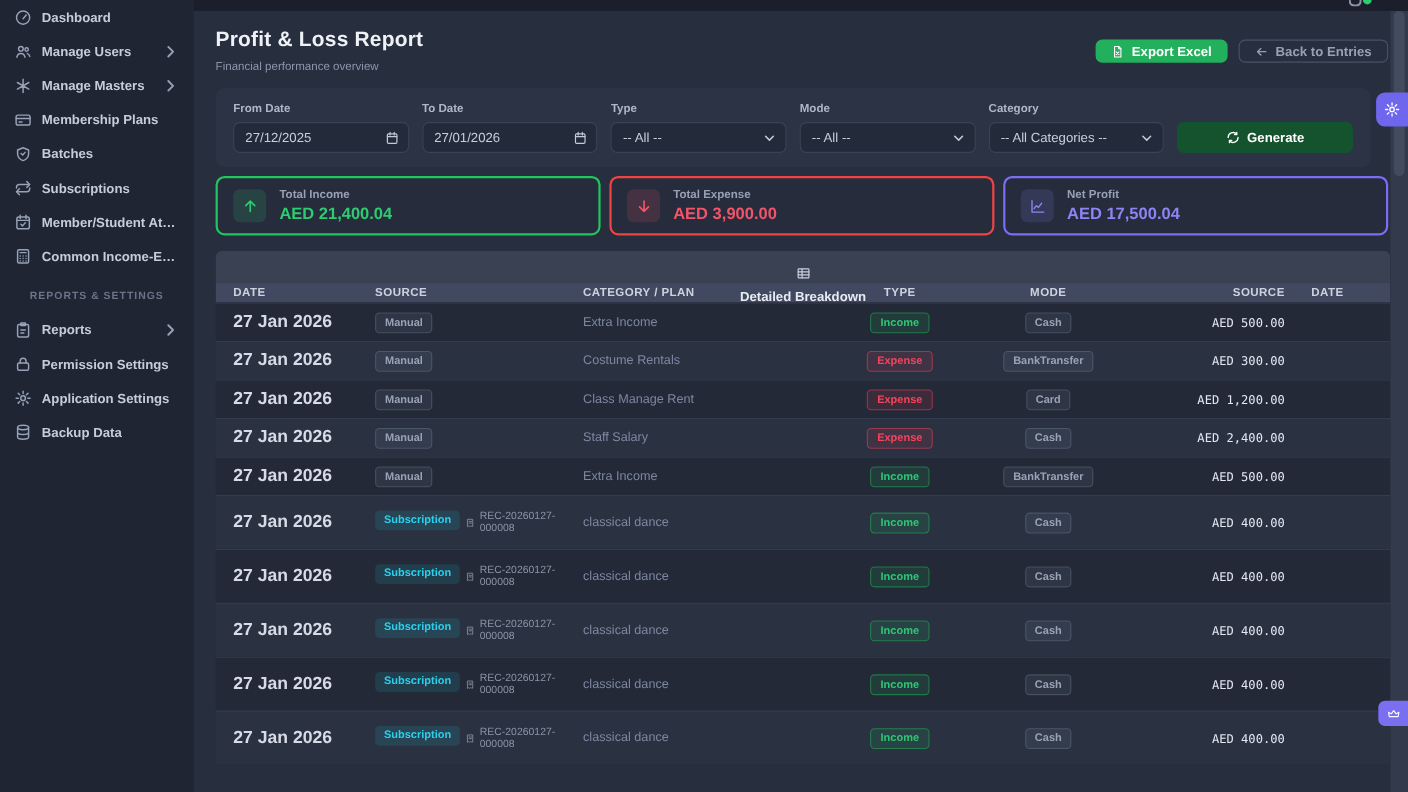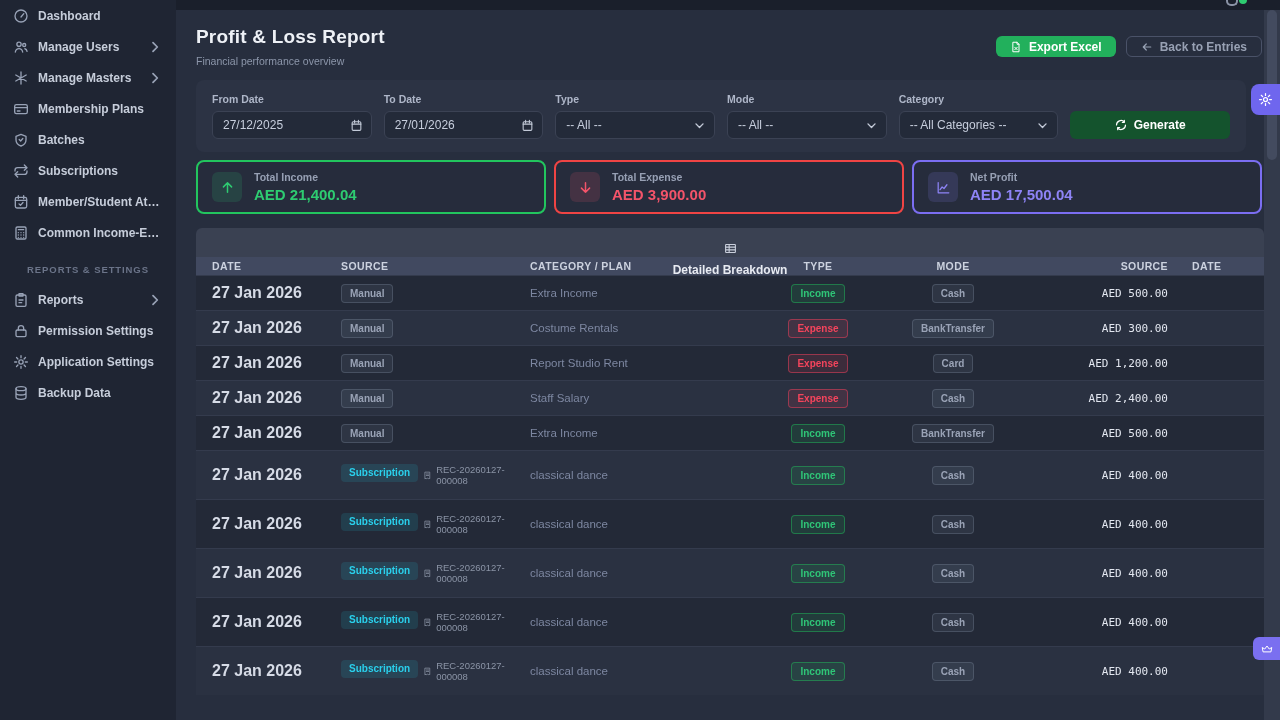--- a/index.html
+++ b/index.html
@@ -447,21 +447,21 @@
             <div><span class="badge badge-muted">Manual</span></div>
             <div class="cell-cat">Costume Rentals</div>
             <div class="cell-center"><span class="badge badge-expense">Expense</span></div>
             <div class="cell-center"><span class="badge badge-muted">BankTransfer</span></div>
             <div class="cell-right">AED 300.00</div>
             <div></div>
           </div>
           <div class="tgrid trow row-manual">
             <div class="cell-date">27 Jan 2026</div>
             <div><span class="badge badge-muted">Manual</span></div>
-            <div class="cell-cat">Report Studio Rent</div>
+            <div class="cell-cat">Class Manage Rent</div>
             <div class="cell-center"><span class="badge badge-expense">Expense</span></div>
             <div class="cell-center"><span class="badge badge-muted">Card</span></div>
             <div class="cell-right">AED 1,200.00</div>
             <div></div>
           </div>
           <div class="tgrid trow row-manual">
             <div class="cell-date">27 Jan 2026</div>
             <div><span class="badge badge-muted">Manual</span></div>
             <div class="cell-cat">Staff Salary</div>
             <div class="cell-center"><span class="badge badge-expense">Expense</span></div>

